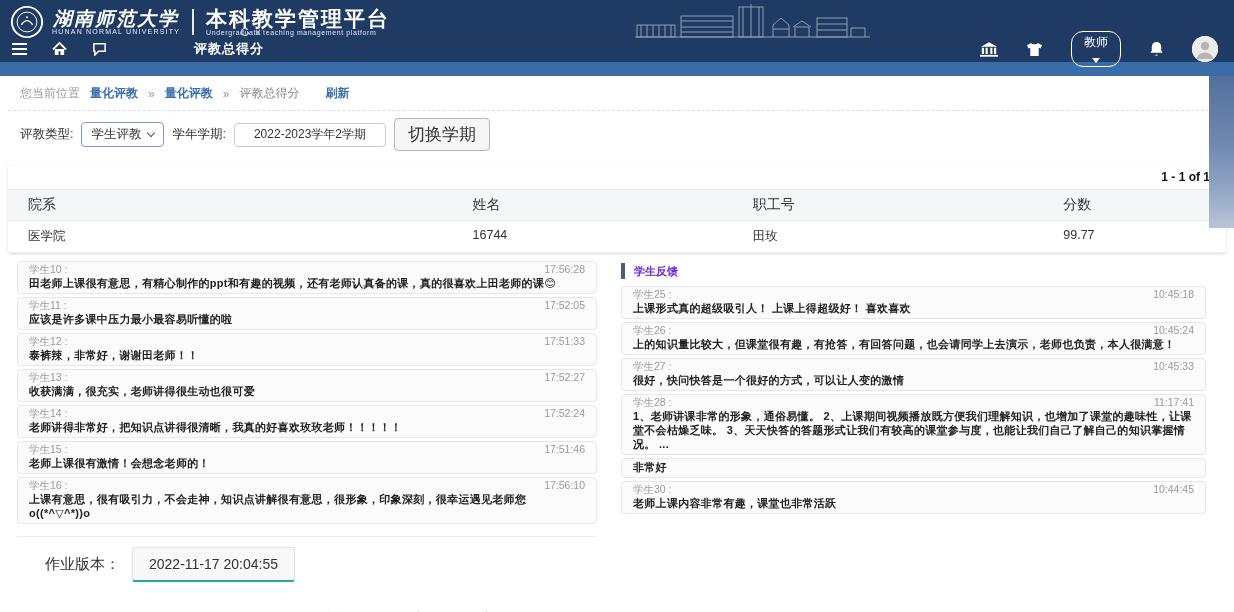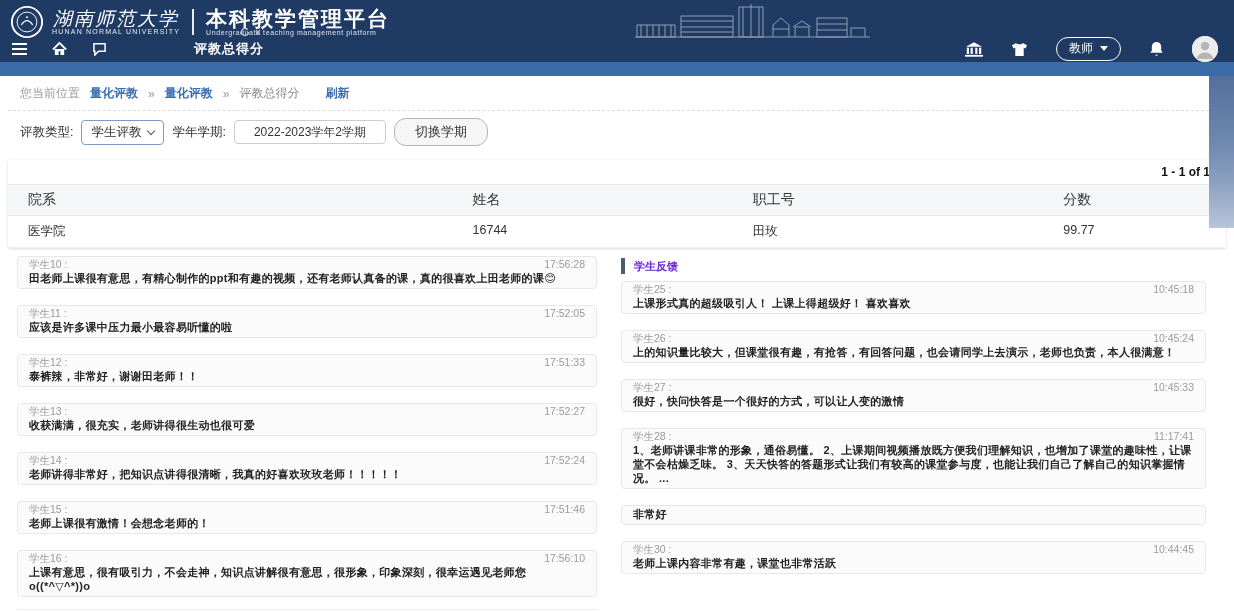--- a/index.html
+++ b/index.html
@@ -6,36 +6,36 @@
   html,body { background:#fff; }
   body { font-family:"Liberation Sans","DejaVu Sans",sans-serif; }
   .page { position:relative; width:1234px; height:612px; overflow:hidden; background:#fff; }
 
   
   .header { height:62px; background:#1f3a63; color:#fff; position:relative; }
   .header-top { display:flex; align-items:center; height:38px; padding:5px 0 0 10px; }
   .brand { display:flex; align-items:center; }
   .seal { width:34px; height:34px; flex:none; }
   .brand-text { margin-left:8px; text-align:center; }
-  .uni-zh { font-size:19px; line-height:20px; font-family:"DejaVu Serif","Liberation Serif",serif; font-style:italic; font-weight:normal; letter-spacing:2px; white-space:nowrap; }
+  .uni-zh { font-size:19px; line-height:20px; font-family:"DejaVu Serif","Liberation Serif",serif; font-style:italic; font-weight:bold; letter-spacing:2px; white-space:nowrap; }
   .uni-en { font-size:7px; letter-spacing:1.2px; color:#e8edf5; white-space:nowrap; }
   .brand-divider { width:2px; height:26px; background:rgba(255,255,255,.9); margin:0 12px; }
   .platform { text-align:left; }
   .plat-zh { font-size:21px; line-height:21px; font-weight:bold; letter-spacing:2px; white-space:nowrap; }
   .plat-en { font-size:7px; letter-spacing:.6px; color:#dfe6f0; white-space:nowrap; }
   .skyline { position:absolute; left:635px; top:3px; opacity:.5; }
 
   .header-nav { display:flex; align-items:center; height:24px; padding:0 16px 2px 12px; }
   .nav-left { display:flex; align-items:center; gap:25px; }
   .nav-icon { display:flex; align-items:center; cursor:pointer; }
   .tab-wrap { margin-left:62px; position:relative; font-size:13px; font-weight:bold; letter-spacing:1px; cursor:pointer; }
   .tab-mini { position:absolute; top:-13px; left:46px; display:flex; align-items:center; gap:5px; color:#b9c4d6; font-size:10px; line-height:10px; }
   .tab-mini .mini { cursor:pointer; }
   .nav-right { margin-left:auto; display:flex; align-items:center; gap:28px; }
-  .role-pill { display:flex; align-items:center; gap:7px; border:1px solid #fff; border-radius:12px; padding:2px 12px 3px; font-size:12px; cursor:pointer; }
+  .role-pill { display:flex; align-items:center; gap:7px; border:1px solid #fff; border-radius:12px; padding:2px 12px 3px; font-size:12px; cursor:pointer;flex-direction:column; }
   .caret-down { width:0; height:0; border-left:4px solid transparent; border-right:4px solid transparent; border-top:5px solid #fff; }
   .avatar { width:26px; height:26px; border-radius:50%; background:#ececec; display:flex; align-items:center; justify-content:center; cursor:pointer; }
 
   .accent-bar { height:14px; background:#3a6ca8; }
   .bg-strip { position:absolute; right:0; top:76px; width:25px; height:152px;
     background:linear-gradient(180deg,#546f9c 0%,#6f89b0 45%,#93a6c4 75%,#b9c5d8 100%); }
 
   
   .panel { position:relative; margin-left:8px; width:1201px; background:#fff; border-radius:6px 6px 0 0; }
   .crumb-row { display:flex; align-items:center; gap:10px; padding:9px 12px 8px; border-bottom:1px dashed #ddd; font-size:12px; }
@@ -43,39 +43,39 @@
   .crumb-link { color:#3a6fb0; font-weight:bold; cursor:pointer; text-decoration:none; }
   .crumb-sep { color:#999; }
   .crumb-current { color:#888; }
   .crumb-refresh { color:#3a6fb0; font-weight:bold; margin-left:16px; cursor:pointer; }
 
   .filter-row { display:flex; align-items:center; gap:8px; padding:7px 12px 8px; font-size:12.5px; color:#333; }
   .select-box { display:flex; align-items:center; gap:7px; border:1px solid #7c9cc6; border-radius:4px; padding:3px 9px; background:#fff; cursor:pointer; }
   .chevron { width:6px; height:6px; border-right:1.5px solid #555; border-bottom:1.5px solid #555; transform:rotate(45deg); margin-top:-3px; }
   .term-label { }
   .term-input { border:1px solid #ccc; border-radius:4px; padding:4px 10px; font-size:12px; width:152px; color:#333; text-align:center; font-family:inherit; }
-  .switch-btn { border:1px solid #b5b5b5; background:#f6f6f6; border-radius:12px; padding:4px 20px; font-size:13px; color:#333; cursor:pointer; font-family:inherit; }
+  .switch-btn { border:1px solid #b5b5b5; background:#f6f6f6; border-radius:4px; padding:4px 13px; font-size:17px; color:#333; cursor:pointer; font-family:inherit; }
 
   
   .table-card { margin:6px 8px 0; background:#fff; box-shadow:0 1px 3px rgba(0,0,0,.15); border-radius:3px; }
   .pagination { text-align:right; font-size:12px; font-weight:bold; color:#111; padding:5px 16px; }
   .thead { display:flex; background:#f5f6f7; border-top:1px solid #e8e8e8; border-bottom:1px solid #e8e8e8; }
   .thead .cell { font-size:14px; color:#333; padding:6px 20px; }
   .trow { display:flex; border-bottom:1px solid #efefef; cursor:pointer; }
   .trow .cell { font-size:12.5px; color:#333; padding:7px 20px; }
   .cell { overflow:hidden; white-space:nowrap; }
   .cell:nth-child(1){ width:36.5%; }
   .cell:nth-child(2){ width:23%; }
   .cell:nth-child(3){ width:25.5%; }
   .cell:nth-child(4){ width:15%; }
 
   
   .comments { display:flex; align-items:flex-start; gap:24px; padding:8px 28px 0 17px; }
   .col-left { width:580px; flex:none; }
-  .left-list, .fb-list { display:flex; flex-direction:column; gap:16px; }
+  .left-list, .fb-list { display:flex; flex-direction:column; gap:3px; }
   .card { background:#fbfbfb; border:1px solid #e7e7e7; border-radius:4px; padding:1px 11px 3px; }
   .card-head { display:flex; justify-content:space-between; align-items:center; font-size:10.5px; color:#9a9a9a; line-height:13px; }
   .c-text { font-size:11px; font-weight:600; color:#222; line-height:14px; letter-spacing:.3px; }
   .col-right { flex:1; }
   .fb-header { display:flex; align-items:center; gap:9px; height:18px; margin:1px 0 6px; }
   .fb-marker { width:4px; height:16px; background:#4e5d6e; }
   .fb-title { font-size:11px; font-weight:bold; color:#6d28d9; }
 
   .left-divider { border-top:1px solid #ececec; margin-top:12px; }
   .version-row { display:flex; align-items:center; gap:12px; margin:10px 0 0 28px; }

